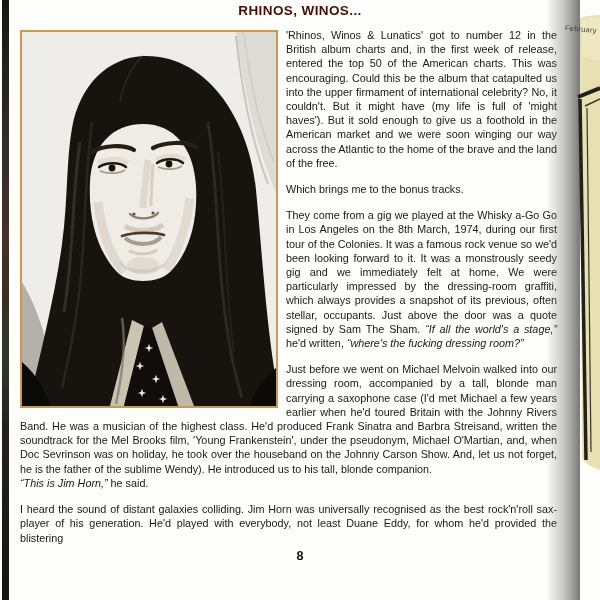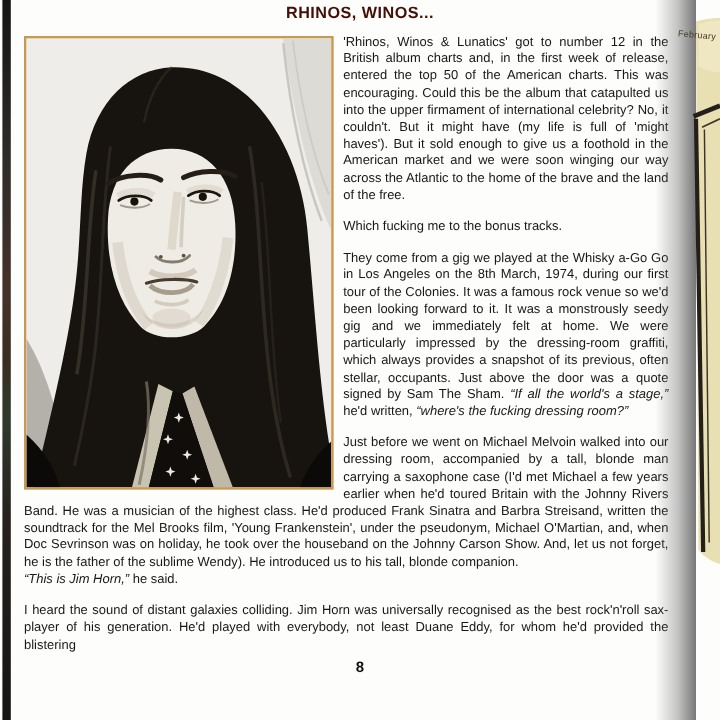--- a/index.html
+++ b/index.html
@@ -88,21 +88,21 @@
         <path d="M0,-4.2 L1.1,-1.1 L4.2,0 L1.1,1.1 L0,4.2 L-1.1,1.1 L-4.2,0 L-1.1,-1.1 Z" transform="translate(134,347)" fill="#ece9e0"></path>
         <path d="M0,-4.2 L1.1,-1.1 L4.2,0 L1.1,1.1 L0,4.2 L-1.1,1.1 L-4.2,0 L-1.1,-1.1 Z" transform="translate(120,361)" fill="#ece9e0"></path>
         <path d="M0,-4.2 L1.1,-1.1 L4.2,0 L1.1,1.1 L0,4.2 L-1.1,1.1 L-4.2,0 L-1.1,-1.1 Z" transform="translate(141,367)" fill="#ece9e0"></path>
         <path d="M100,286 C104,310 100,344 94,372" stroke="#7d7668" stroke-width="2.5" fill="none" opacity="0.7"></path>
         <path d="M0,374 L0,330 C16,344 24,360 28,374 Z" fill="#0c0a08"></path>
         <path d="M254,374 L254,336 C240,348 232,362 228,374 Z" fill="#0c0a08"></path>
       </svg>
     </div>
 
   <p class="para"><span>'Rhinos, Winos &amp; Lunatics' got to number 12 in the British album charts and, in the first week of release, entered the top 50 of the American charts. This was encouraging. Could this be the album that catapulted us into the upper firmament of international celebrity? No, it couldn't. But it might have (my life is full of 'might haves'). But it sold enough to give us a foothold in the American market and we were soon winging our way across the Atlantic to the home of the brave and the land of the free.</span></p>
-      <p class="para"><span>Which fucking me to the bonus tracks.</span></p>
+      <p class="para"><span>Which brings me to the bonus tracks.</span></p>
       <p class="para"><span>They come from a gig we played at the Whisky a-Go Go in Los Angeles on the 8th March, 1974, during our first tour of the Colonies. It was a famous rock venue so we'd been looking forward to it. It was a monstrously seedy gig and we immediately felt at home. We were particularly impressed by the dressing-room graffiti, which always provides a snapshot of its previous, often stellar, occupants. Just above the door was a quote signed by Sam The Sham. </span><span class="ital">“If all the world's a stage,”</span><span> he'd written, </span><span class="ital">“where's the fucking dressing room?”</span></p>
       <p class="para"><span>Just before we went on Michael Melvoin walked into our dressing room, accompanied by a tall, blonde man carrying a saxophone case (I'd met Michael a few years earlier when he'd toured Britain with the Johnny Rivers Band. He was a musician of the highest class. He'd produced Frank Sinatra and Barbra Streisand, written the soundtrack for the Mel Brooks film, 'Young Frankenstein', under the pseudonym, Michael O'Martian, and, when Doc Sevrinson was on holiday, he took over the houseband on the Johnny Carson Show. And, let us not forget, he is the father of the sublime Wendy). He introduced us to his tall, blonde companion.</span><br><span class="ital">“This is Jim Horn,”</span><span> he said.</span></p>
       <p class="para"><span>I heard the sound of distant galaxies colliding. Jim Horn was universally recognised as the best rock'n'roll sax-player of his generation. He'd played with everybody, not least Duane Eddy, for whom he'd provided the blistering</span></p>
     </div>
 
   <div class="page-num">8</div>
 
   <div class="edge-shadow"></div>
 
   <div class="next-page">

